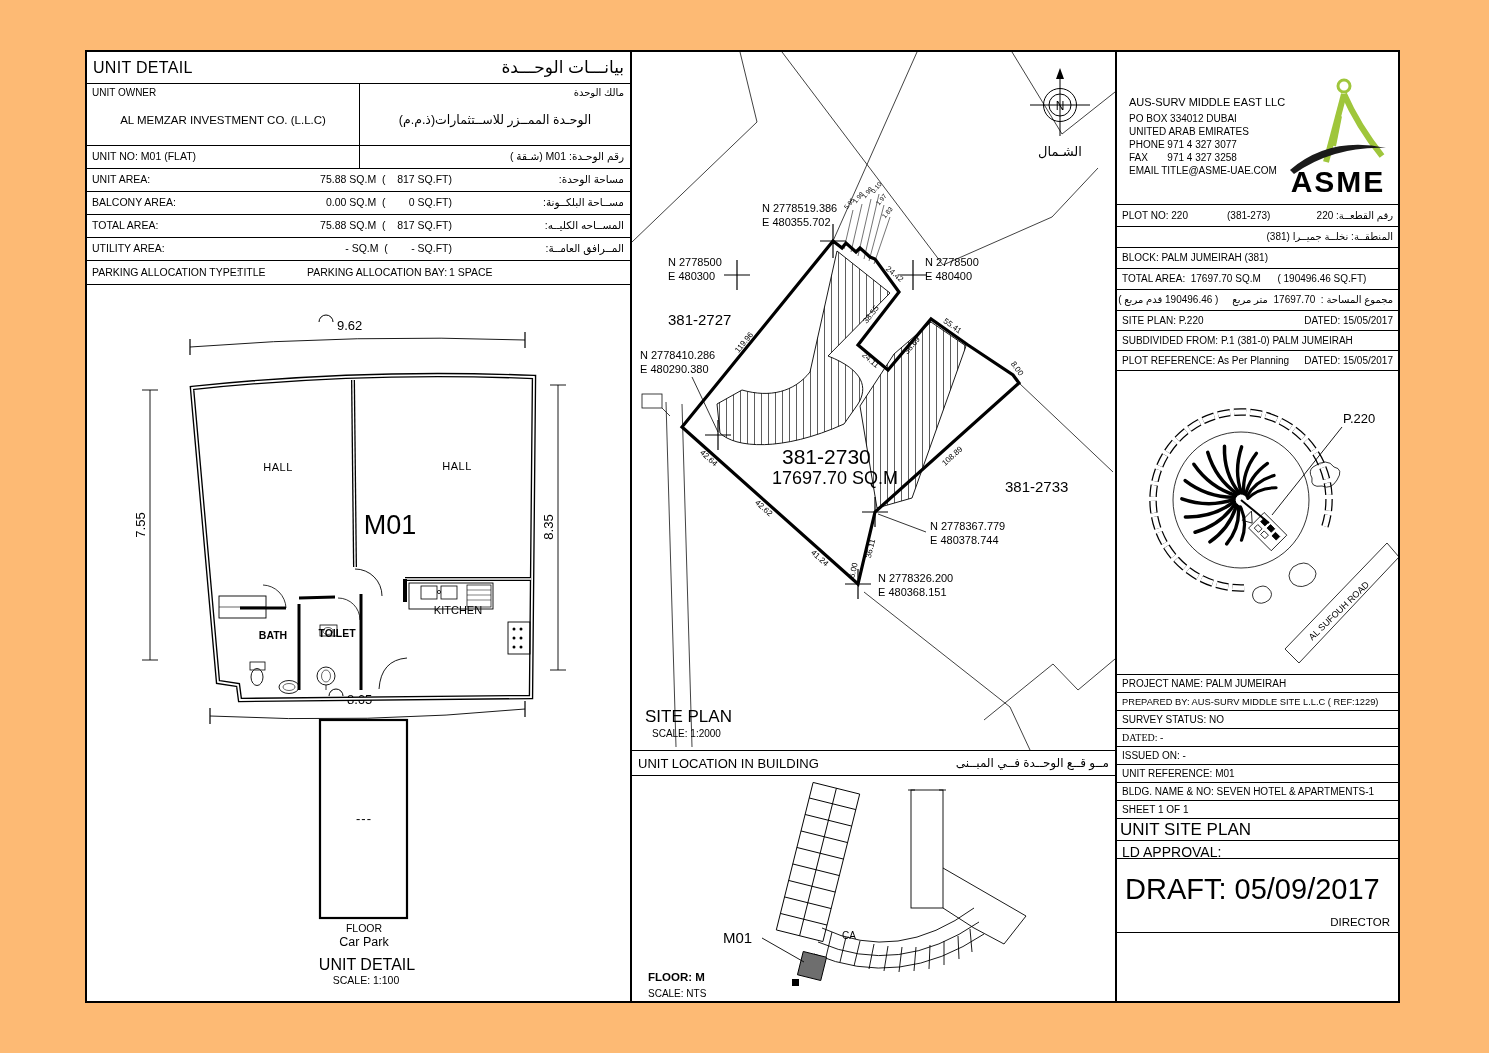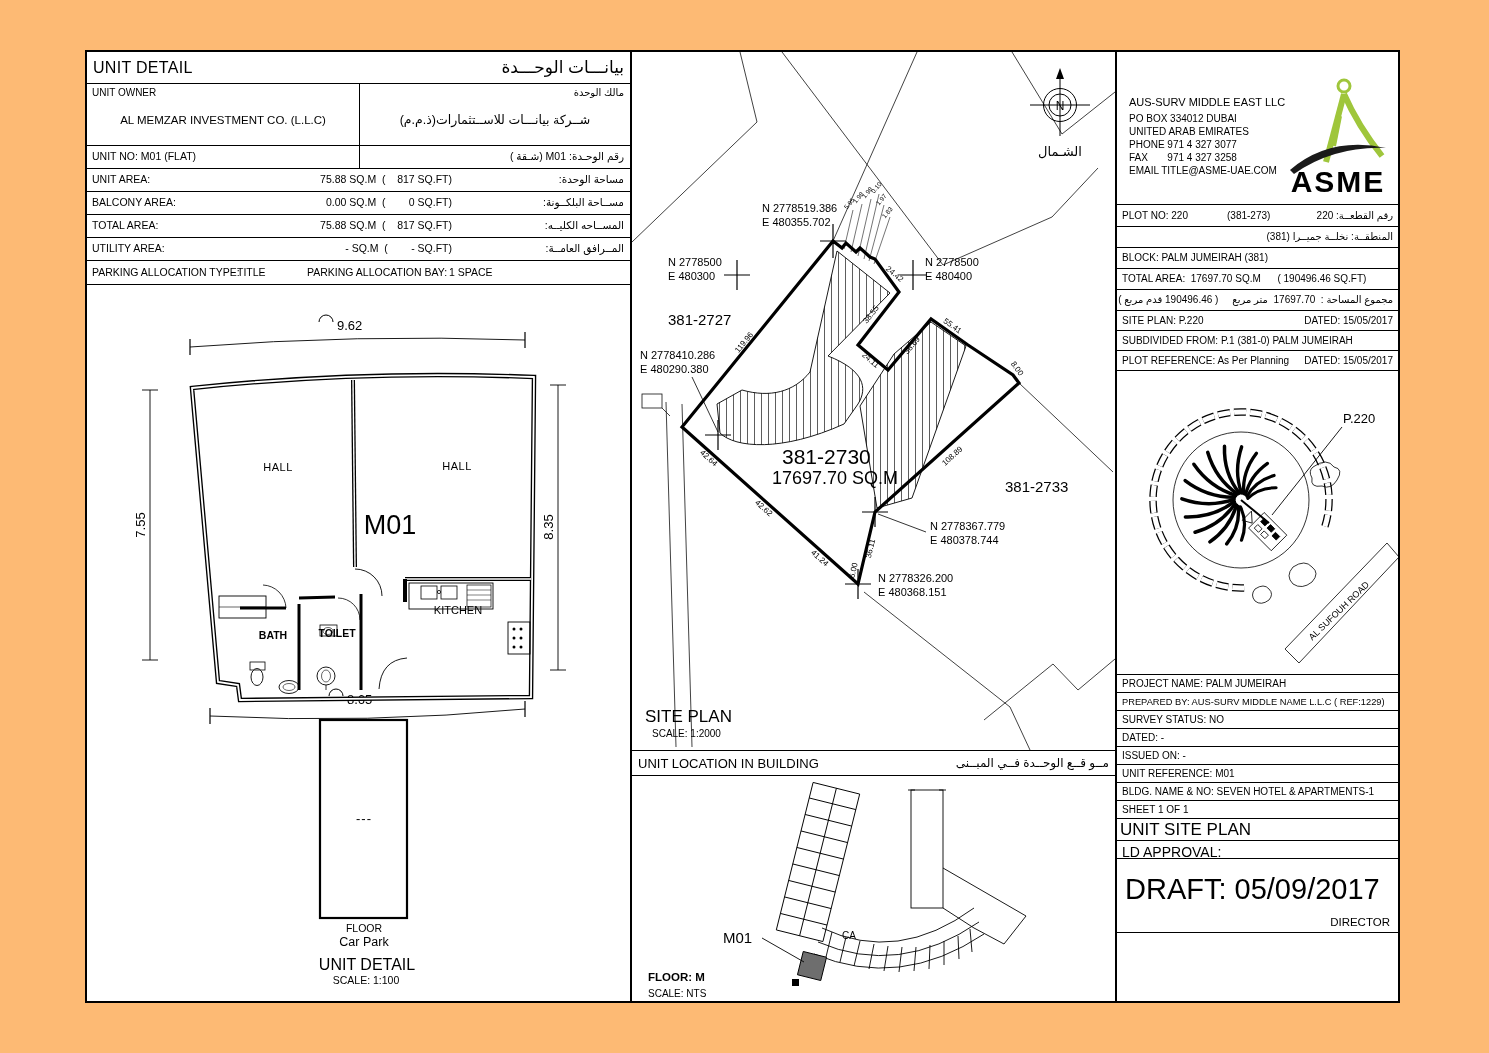--- a/index.html
+++ b/index.html
@@ -37,21 +37,21 @@
     </div>
 
     <div class="row" style="height:62px;">
       <div class="owner-grid">
         <div class="cell-l">
           <span class="sm" style="position:absolute;left:5px;top:3px;">UNIT OWNER</span>
           <span style="position:absolute;left:0;right:0;top:30px;text-align:center;font-size:11.5px;">AL MEMZAR INVESTMENT CO. (L.L.C)</span>
         </div>
         <div class="cell-r rtl">
           <span class="sm" style="position:absolute;right:6px;top:3px;">مالك الوحدة</span>
-          <span style="position:absolute;left:0;right:0;top:28px;text-align:center;font-size:12.5px;">شــركة بيانـــات للاســتثمارات(ذ.م.م)</span>
+          <span style="position:absolute;left:0;right:0;top:28px;text-align:center;font-size:12.5px;">الوحـدة الممــزر للاســتثمارات(ذ.م.م)</span>
         </div>
       </div>
     </div>
 
     <div class="row" style="height:23px;">
       <div class="owner-grid" style="grid-template-columns:273px 1fr;">
         <div class="cell-l">
           <span class="lbl" style="position:absolute;left:5px;top:4px;">UNIT NO: M01   (FLAT)</span>
         </div>
         <div class="cell-r rtl">
@@ -411,26 +411,26 @@
         <path d="M225,56 L155,144" stroke="#000" stroke-width="0.9"></path>
         <text x="226" y="52" font-size="13">P.220</text>
         <text transform="translate(224,242) rotate(-44)" text-anchor="middle" font-size="9" fill="#333">AL SUFOUH ROAD</text>
       </svg>
     </div>
 
     <div class="row kl-row" style="height:18px;">
         <span>PROJECT NAME: PALM JUMEIRAH</span>
       </div>
     <div class="row kl-row" style="height:18px;font-size:9.3px;">
-        <span>PREPARED BY: AUS-SURV MIDDLE NAME L.L.C ( REF:1229)</span>
+        <span>PREPARED BY: AUS-SURV MIDDLE SITE L.L.C ( REF:1229)</span>
       </div>
     <div class="row kl-row" style="height:18px;">
         <span>SURVEY STATUS:  NO</span>
       </div>
-    <div class="row kl-row" style="height:18px;">
+    <div class="row kl-row" style="height:18px;font-family:Liberation Serif, serif;">
         <span>DATED: -</span>
       </div>
     <div class="row kl-row" style="height:18px;">
         <span>ISSUED ON: -</span>
       </div>
     <div class="row kl-row" style="height:18px;">
         <span>UNIT REFERENCE: M01</span>
       </div>
     <div class="row kl-row" style="height:18px;">
         <span>BLDG. NAME &amp; NO:  SEVEN HOTEL &amp; APARTMENTS-1</span>

